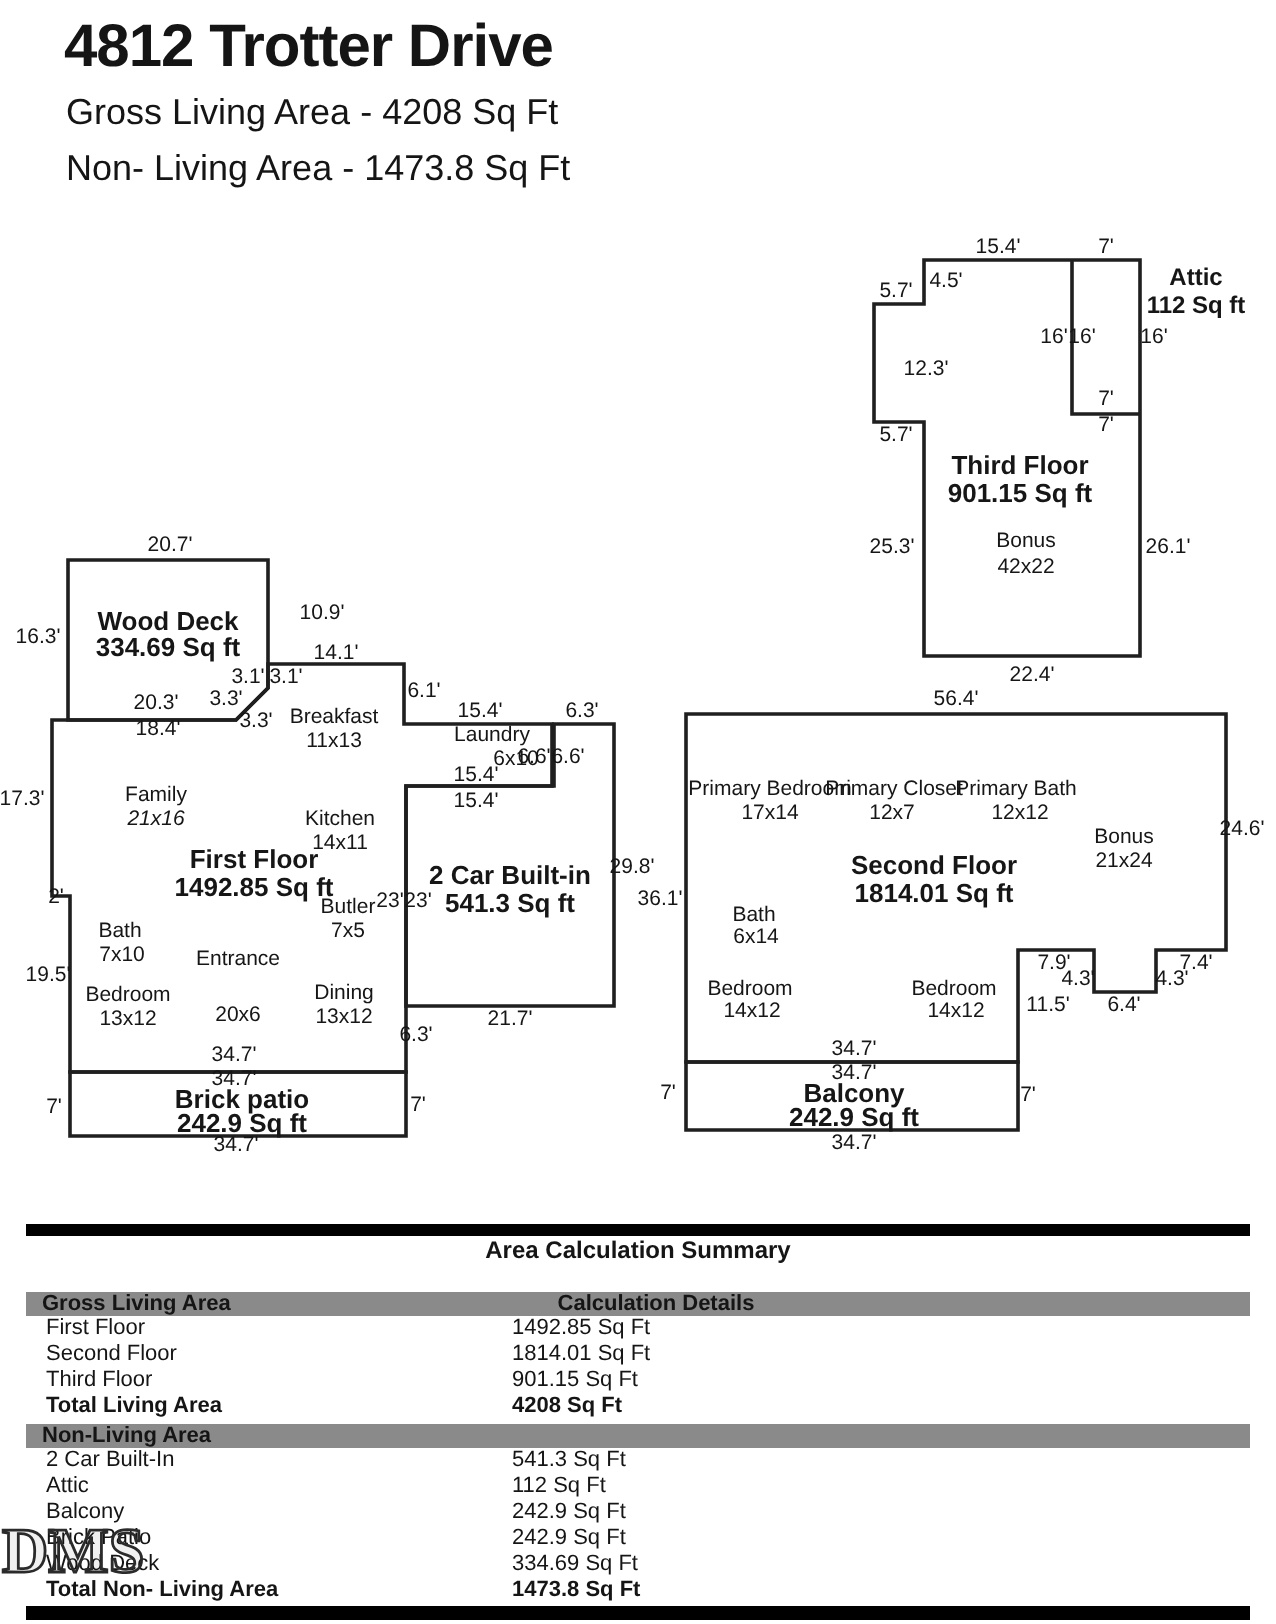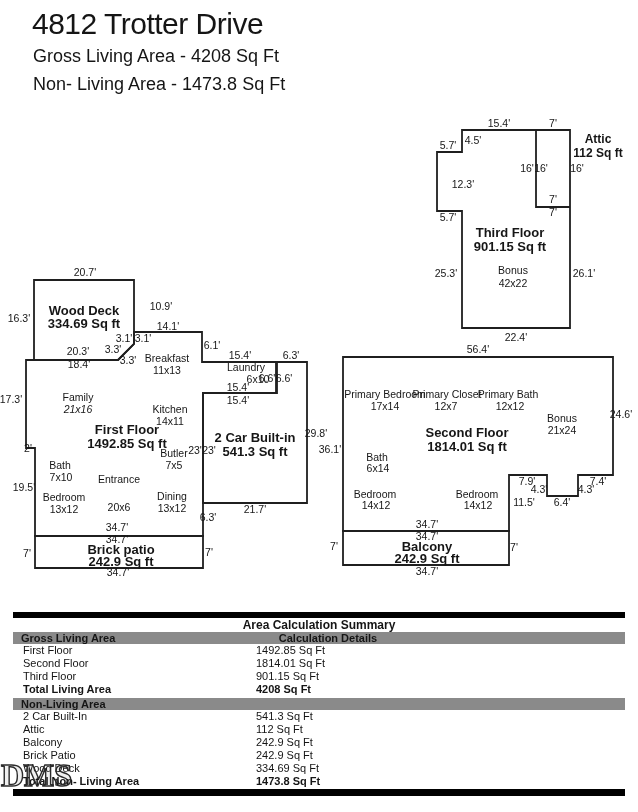--- a/index.html
+++ b/index.html
@@ -1,32 +1,32 @@
 <!DOCTYPE html>
 <html><head>
 <meta charset="utf-8">
 <style>
   html,body{margin:0;padding:0;background:#fff;}
   .page{position:relative;width:638px;height:812px;background:#ffffff;
         font-family:"Liberation Sans",sans-serif;color:#151515;overflow:hidden;}
-  .title{position:absolute;left:32px;top:7px;font-size:30px;font-weight:normal;letter-spacing:-0.5px;}
+  .title{position:absolute;left:32px;top:7px;font-size:30px;font-weight:bold;letter-spacing:-0.5px;}
   .sub{position:absolute;left:33px;font-size:18px;font-weight:normal;}
   .sub1{top:46px;}
   .sub2{top:74px;}
   svg.walls{position:absolute;left:0;top:0;}
   svg.walls polygon, svg.walls polyline{fill:none;stroke:#1f1f1f;stroke-width:1.8;stroke-linejoin:miter;}
   .fp-labels{position:absolute;left:0;top:0;width:638px;height:812px;}
   .fp-label{position:absolute;transform:translate(-50%,-50%);font-size:10.5px;line-height:1.05;
             white-space:nowrap;color:#161616;}
   .fp-label.b{font-weight:bold;}
   
   .tbl{position:absolute;left:13px;top:612px;width:612px;}
   .bar{height:6px;background:#000;}
   .bar.bottom{height:7px;margin-top:1px;}
-  .tbl-title{height:14px;line-height:14px;text-align:center;font-weight:bold;font-size:12px;}
+  .tbl-title{height:28px;line-height:14px;text-align:center;font-weight:bold;font-size:12px;}
   .t-sec{position:relative;height:12px;line-height:12px;background:#8a8a8a;font-weight:bold;
          font-size:11px;padding-left:8px;box-sizing:border-box;}
   .t-sec .r{position:absolute;left:230px;top:0;width:170px;text-align:center;}
   .t-gap{height:2px;}
   .t-row{position:relative;height:13px;line-height:13px;font-size:11px;padding-left:10px;box-sizing:border-box;}
   .t-row.bold{font-weight:bold;}
   .t-row .v{position:absolute;left:243px;top:0;}
   .watermark{position:absolute;left:1px;top:759px;font-family:"Liberation Serif",serif;
              font-size:32px;font-weight:bold;line-height:1;letter-spacing:0px;
              color:rgba(0,0,0,0.06);-webkit-text-stroke:1.4px #2b2b2b;}

